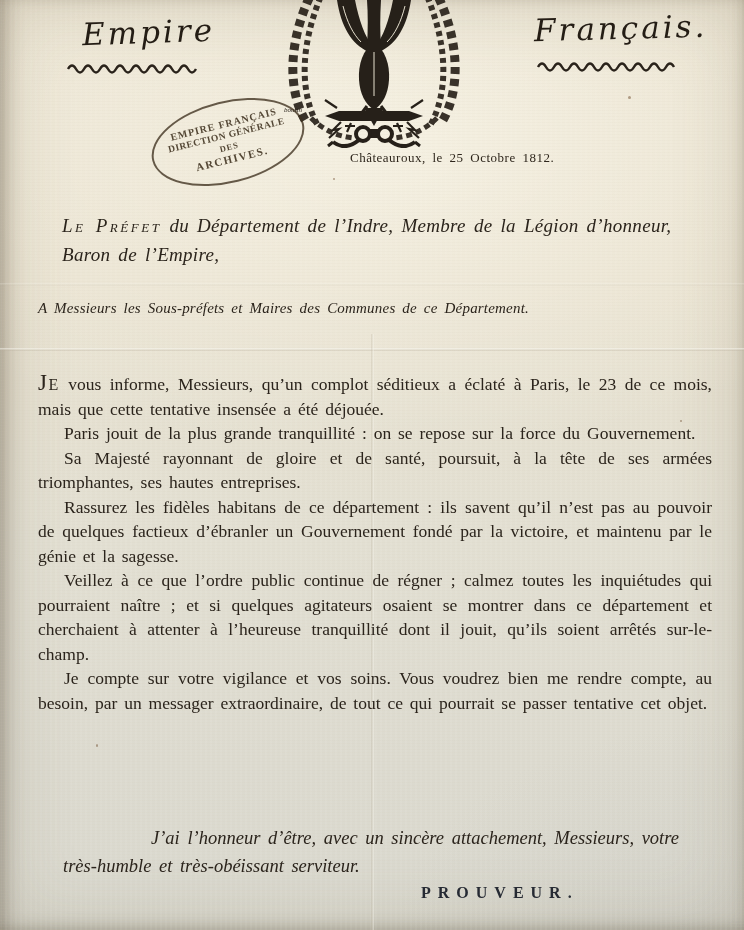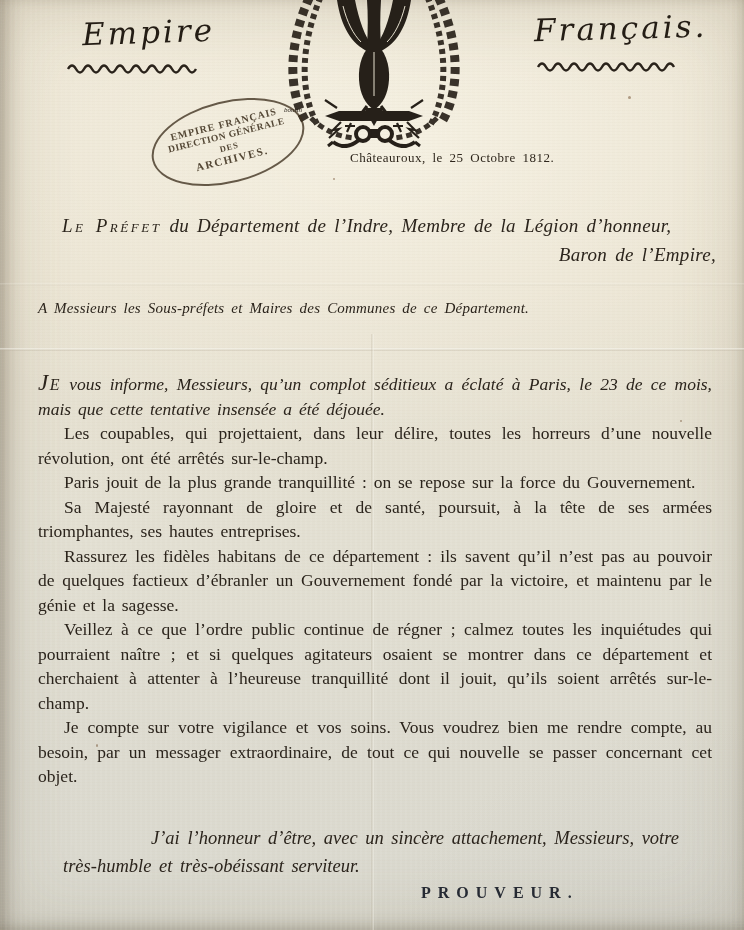--- a/index.html
+++ b/index.html
@@ -55,33 +55,33 @@
   .stamp .s4{font-size:11px;letter-spacing:1.5px;}
   .dateline{
     position:absolute;left:350px;top:150px;
     font-size:13px;color:#2e261c;letter-spacing:0.5px;word-spacing:3px;white-space:nowrap;
   }
   .salutation{
     position:absolute;left:38px;top:212px;width:678px;margin:0;
     font-style:italic;font-size:19px;line-height:1.5;color:#2b241c;
     letter-spacing:0.3px;word-spacing:3px;
   }
-  .salutation .line2{display:block;margin-left:24px;text-align:right;}
+  .salutation .line2{display:block;margin-left:24px;}
   .sc{font-variant:small-caps;letter-spacing:2.5px;margin-left:24px;}
   .address{
     position:absolute;left:38px;top:300px;width:690px;margin:0;
     font-style:italic;font-size:15px;color:#2b241c;letter-spacing:0.2px;word-spacing:3px;
   }
   .bodytext{
     position:absolute;left:38px;top:372px;width:674px;
     font-size:17.5px;line-height:1.40;color:#2b241c;
     text-align:justify;word-spacing:2.5px;
   }
   .bodytext p{margin:0;text-indent:26px;}
-  .bodytext p.first{text-indent:0;font-style:italic;}
+  .bodytext p.first{text-indent:0;}
   .lead-j{font-variant:small-caps;font-size:1.32em;letter-spacing:1.5px;line-height:0;}
   .closing{
     position:absolute;left:60px;top:822px;width:654px;margin:3px;
     font-style:italic;font-size:18.5px;line-height:1.5;color:#2b241c;
     text-indent:88px;word-spacing:3px;
   }
   .signature{
     position:absolute;left:421px;top:884px;
     font-size:16px;font-weight:bold;letter-spacing:7px;color:#262a33;white-space:nowrap;
   }
@@ -160,24 +160,23 @@
   </div>
 
   <div class="dateline">Châteauroux, le 25 Octobre 1812.</div>
 
   <p class="salutation"><span class="sc">Le Préfet</span><span> du Département de l’Indre, Membre de la Légion d’honneur,</span><span class="line2">Baron de l’Empire,</span></p>
 
   <p class="address">A Messieurs les Sous-préfets et Maires des Communes de ce Département.</p>
 
   <div class="bodytext">
     <p class="first"><span class="lead-j">Je</span><span> vous informe, Messieurs, qu’un complot séditieux a éclaté à Paris, le 23 de ce mois, mais que cette tentative insensée a été déjouée.</span></p>
-    <p>Les coupables, qui projettaient, dans leur délire, toutes les horreurs d’une nouvelle révolution, ont été arrêtés sur-le-champ.</p>
     <p>Paris jouit de la plus grande tranquillité&nbsp;: on se repose sur la force du Gouvernement.</p>
     <p>Sa Majesté rayonnant de gloire et de santé, poursuit, à la tête de ses armées triomphantes, ses hautes entreprises.</p>
     <p>Rassurez les fidèles habitans de ce département&nbsp;: ils savent qu’il n’est pas au pouvoir de quelques factieux d’ébranler un Gouvernement fondé par la victoire, et maintenu par le génie et la sagesse.</p>
     <p>Veillez à ce que l’ordre public continue de régner&nbsp;; calmez toutes les inquiétudes qui pourraient naître&nbsp;; et si quelques agitateurs osaient se montrer dans ce département et cherchaient à attenter à l’heureuse tranquillité dont il jouit, qu’ils soient arrêtés sur-le-champ.</p>
-    <p>Je compte sur votre vigilance et vos soins. Vous voudrez bien me rendre compte, au besoin, par un messager extraordinaire, de tout ce qui nouvelle se passer concernant cet objet.</p>
+    <p>Je compte sur votre vigilance et vos soins. Vous voudrez bien me rendre compte, au besoin, par un messager extraordinaire, de tout ce qui pourrait se passer tentative cet objet.</p>
   </div>
 
   <p class="closing">J’ai l’honneur d’être, avec un sincère attachement, Messieurs, votre très-humble et très-obéissant serviteur.</p>
 
   <div class="signature">PROUVEUR.</div>
 </div>
 
 </body></html>

